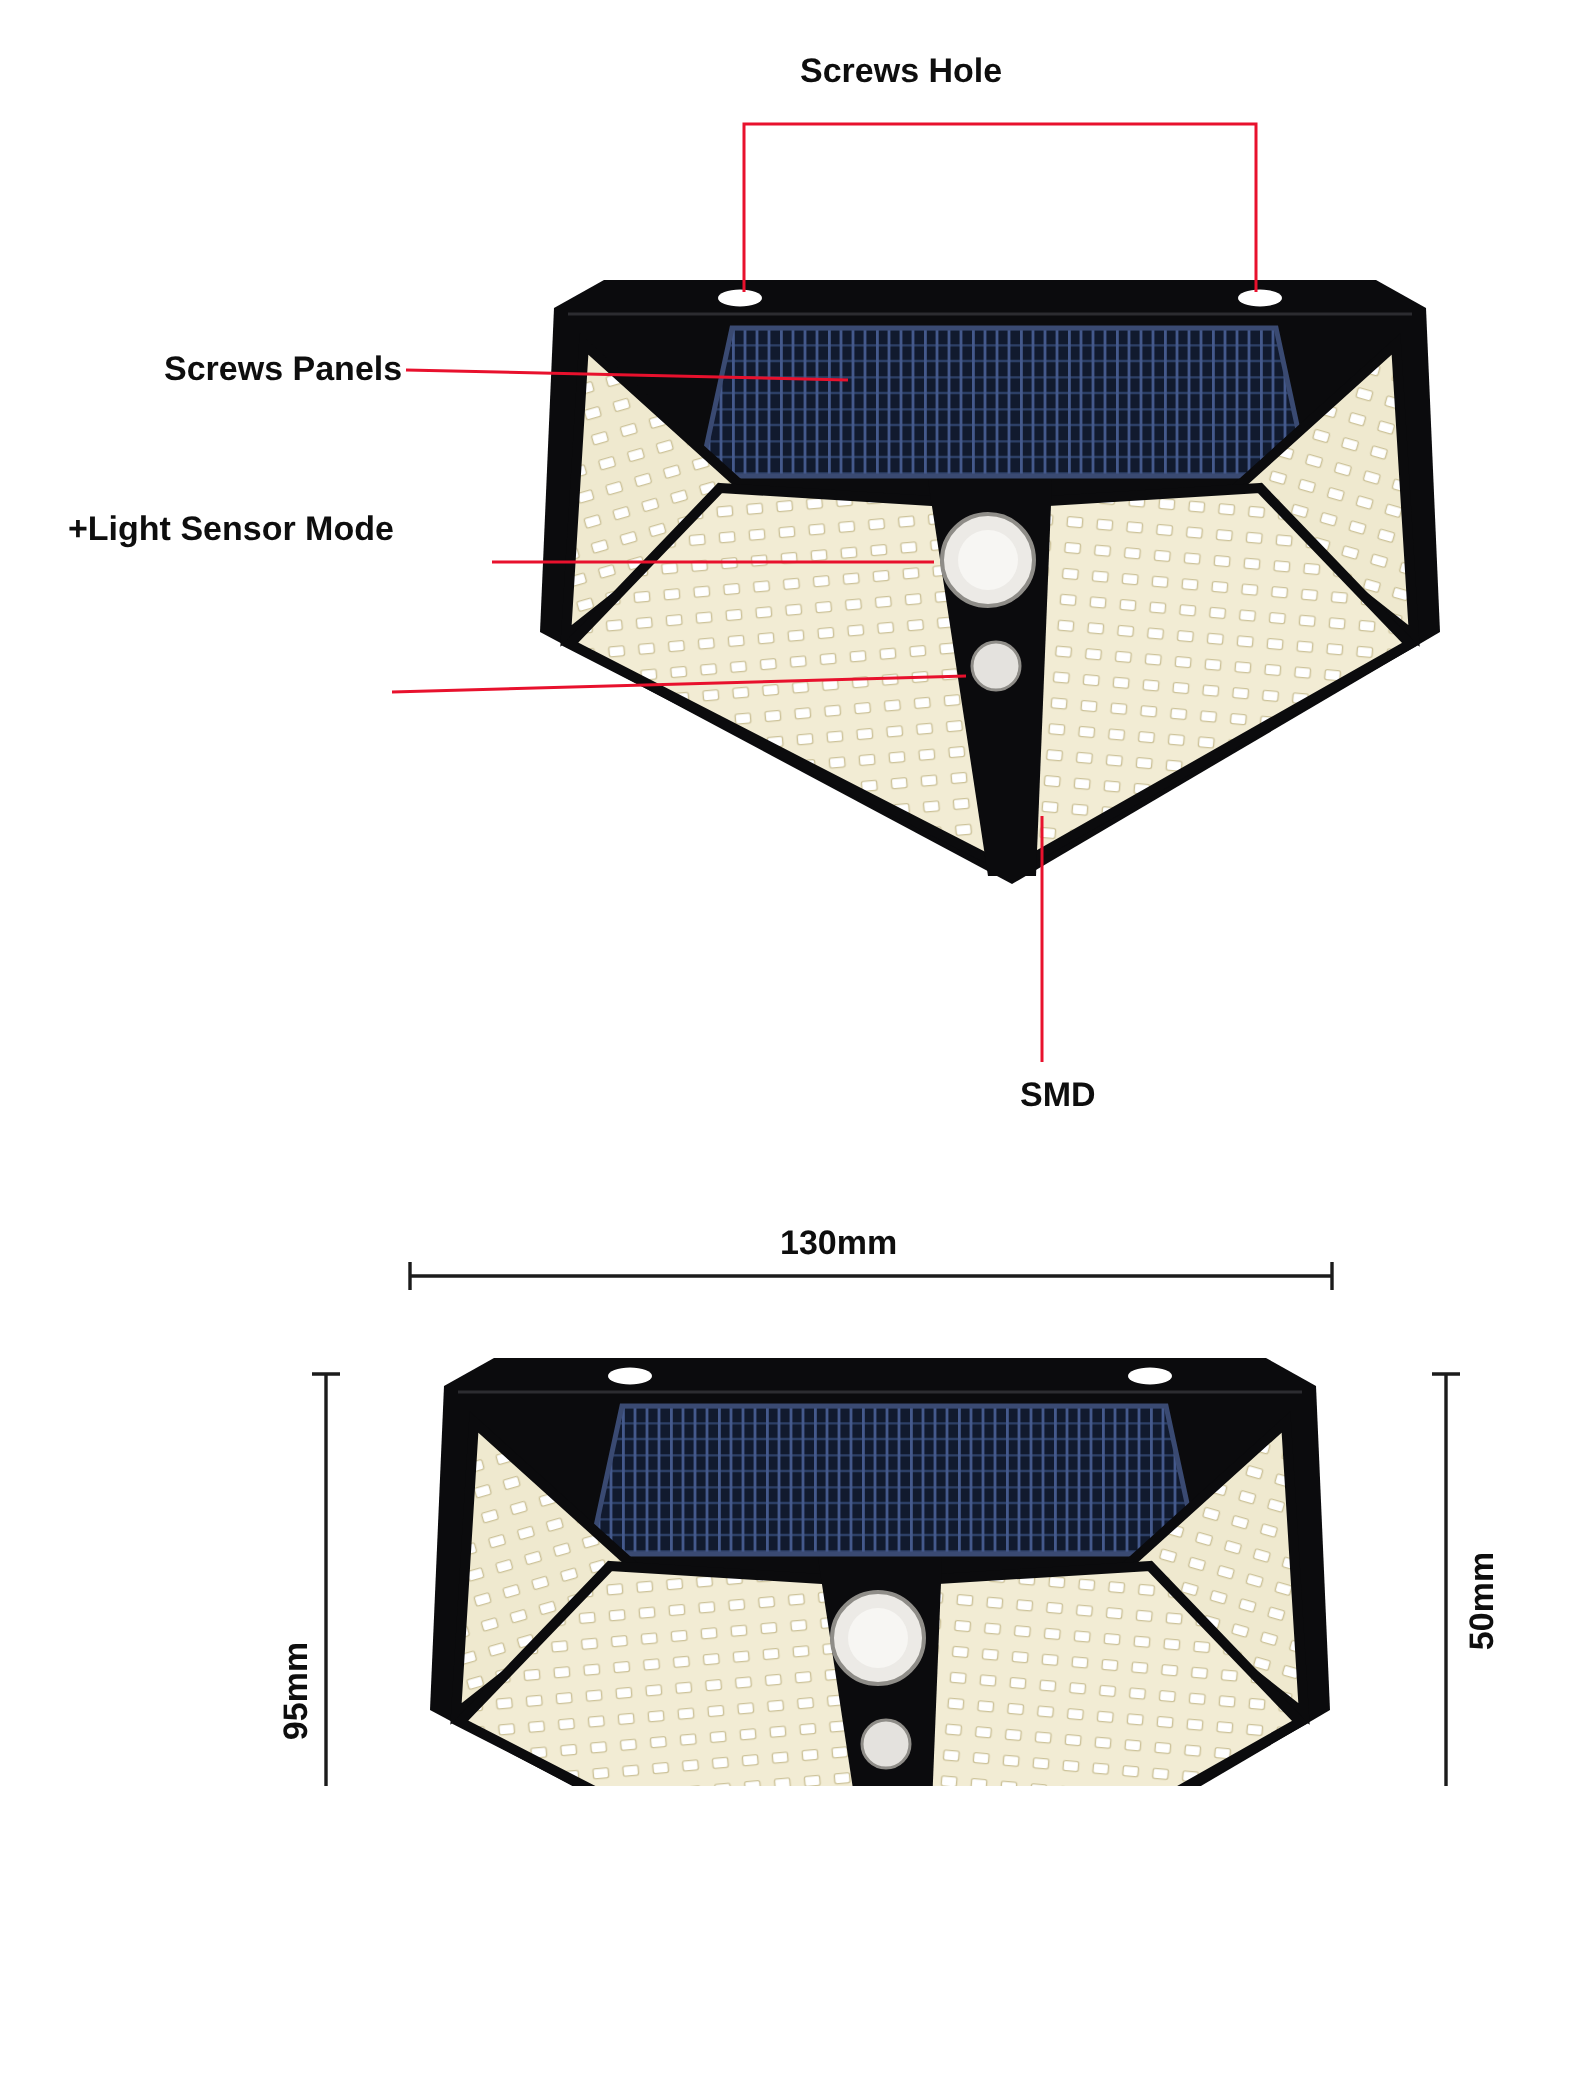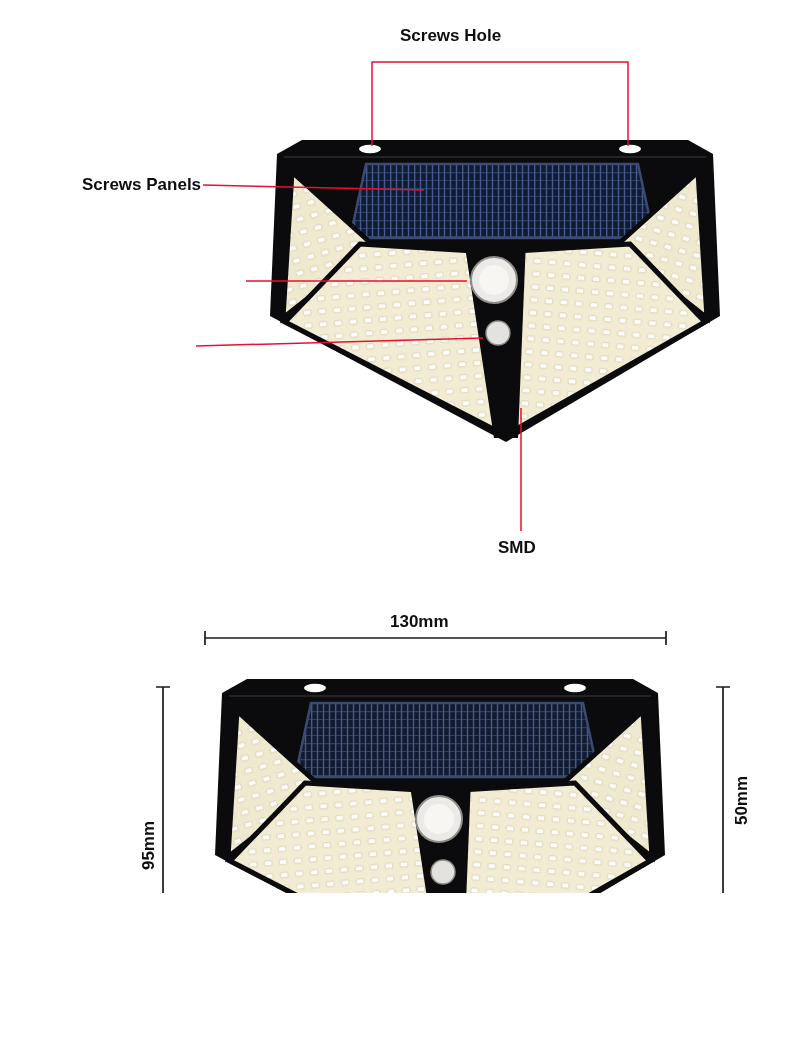--- a/index.html
+++ b/index.html
@@ -80,24 +80,25 @@
       <path d="M163,687 V1005 M156,687 H170 M156,1005 H170"></path>
       <path d="M723,687 V915 M716,687 H730 M716,915 H730"></path>
     </g>
   </svg>
 
   <div class="label" style="left:400px; top:25px;">Screws Hole</div>
 
   <div class="label" style="left:82px; top:174px;">Screws Panels</div>
 
   <div class="label" style="left:34px; top:254px;">
+    <div>+Light Sensor Mode</div>
   </div>
 
 
-  <div class="label" style="left:498px; top:537px;">SMD</div>
+  <div class="label" style="left:510px; top:537px;">SMD</div>
 
   <div class="label" style="left:390px; top:611px;">130mm</div>
 
   <div class="label rot" style="left:113px; top:835px;">95mm</div>
 
   <div class="label rot" style="left:706px; top:790px;">50mm</div>
 
 </div>
 
 </body></html>

